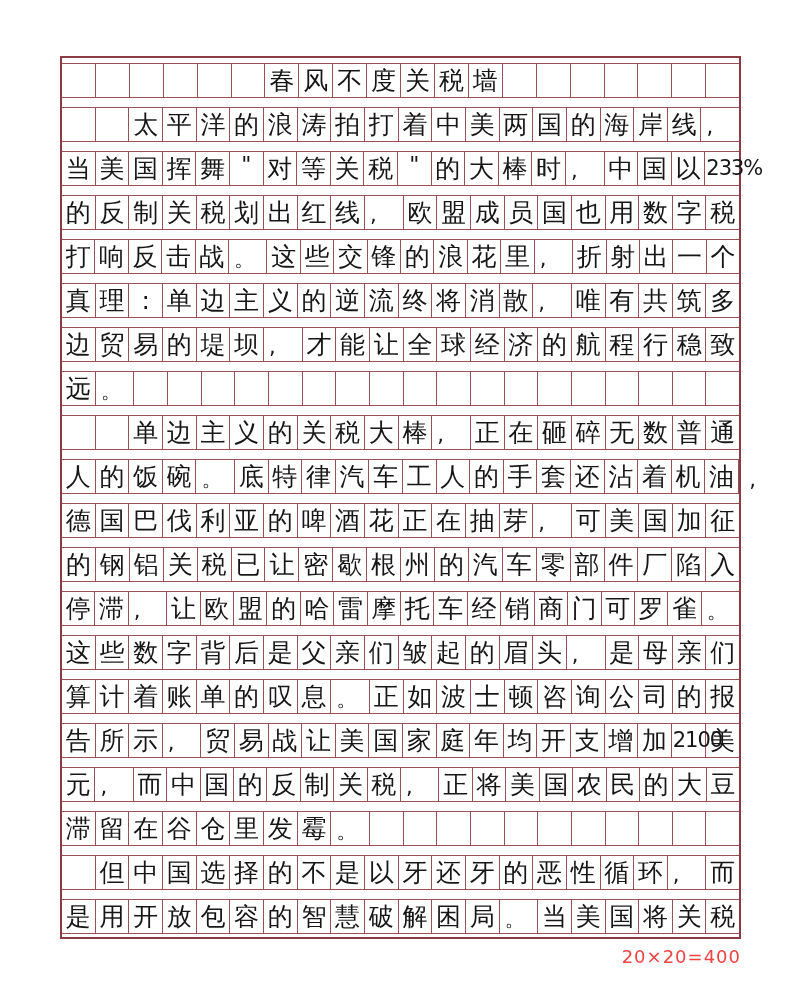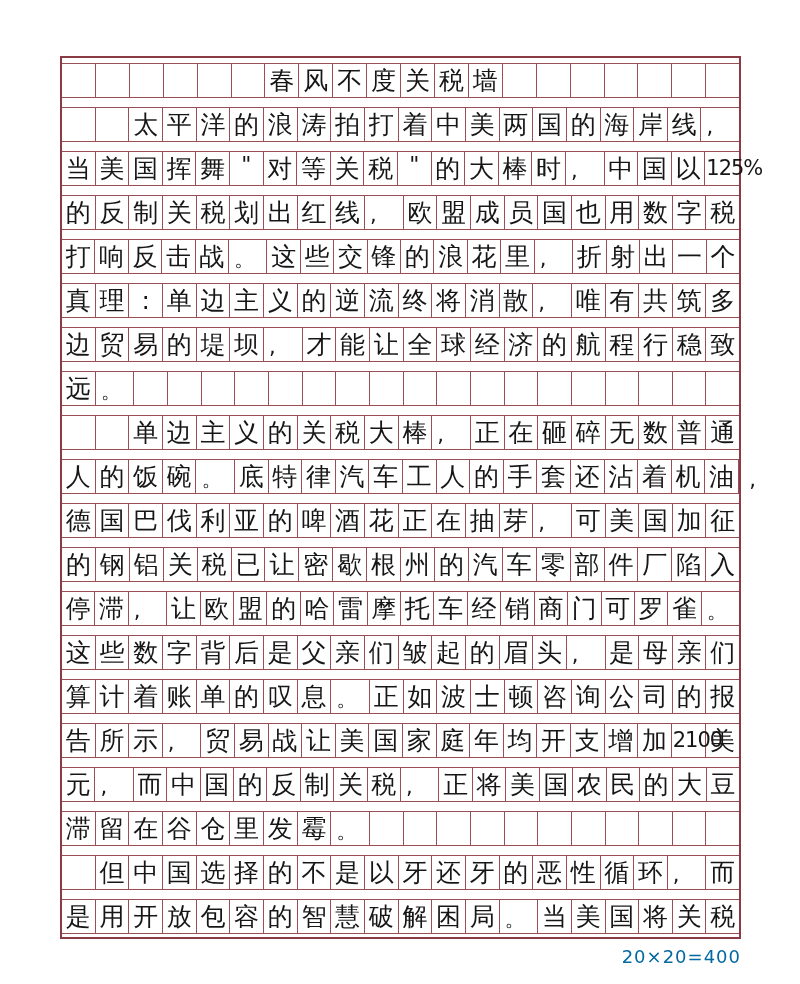--- a/index.html
+++ b/index.html
@@ -74,21 +74,21 @@
     bottom: 2px;
     font-size: 21px;
     line-height: 1;
     color: #161616;
   }
   .footer-label {
     position: absolute;
     top: 946px;
     right: 59px;
     font-size: 18px;
-    color: #0369a1;
+    color: #ef4444;
     letter-spacing: 1px;
   }
 </style>
 </head>
 <body>
 
 <div class="sheet">
   <div id="grid-root">
       <div class="row">
         <div class="cell"></div>
@@ -236,21 +236,21 @@
         <div class="cell">
           <span>中</span>
         </div>
         <div class="cell">
           <span>国</span>
         </div>
         <div class="cell">
           <span>以</span>
         </div>
         <div class="cell squeeze">
-          <span>125%</span>
+          <span>233%</span>
         </div>
       </div>
       <div class="row">
         <div class="cell">
           <span>的</span>
         </div>
         <div class="cell">
           <span>反</span>
         </div>
         <div class="cell">

